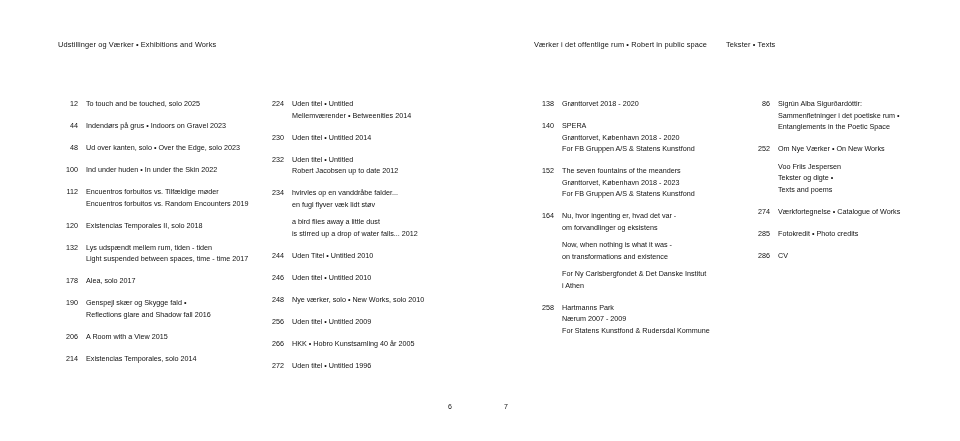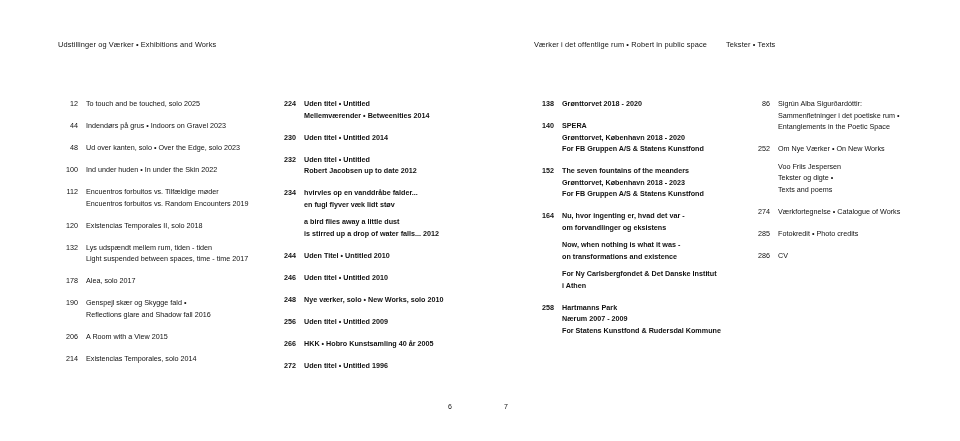--- a/index.html
+++ b/index.html
@@ -41,22 +41,22 @@
     position: absolute;
     top: 98px;
     left: 0;
     width: 960px;
   }
   .col {
     position: absolute;
     top: 0;
   }
   .col1 { left: 58px;  width: 200px; }
-  .col2 { left: 276px; width: 258px; font-weight: bold; }
-  .col3 { left: 534px; width: 206px; font-weight: bold; }
+  .col2 { left: 264px; width: 258px; }
+  .col3 { left: 534px; width: 206px; }
   .col4 { left: 750px; width: 190px; }
 
   .entry {
     position: relative;
     margin-bottom: 10.5px;
   }
   .pg {
     position: absolute;
     left: 0;
     top: 0;

